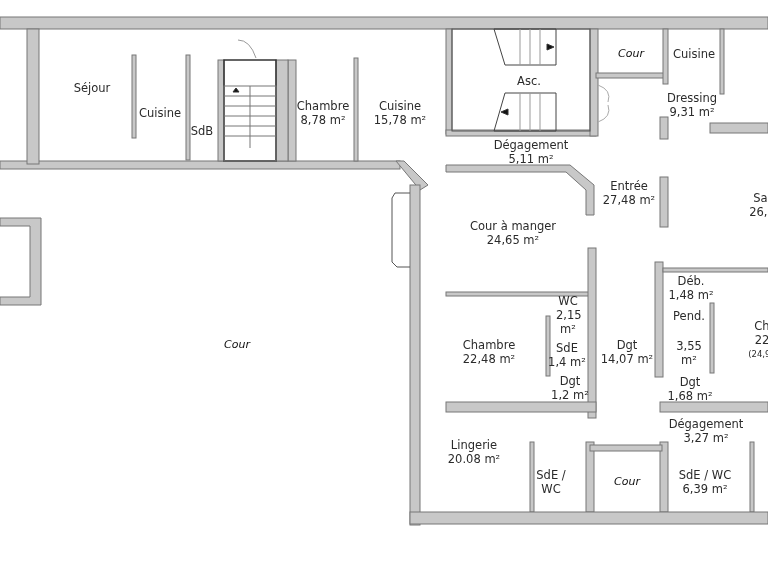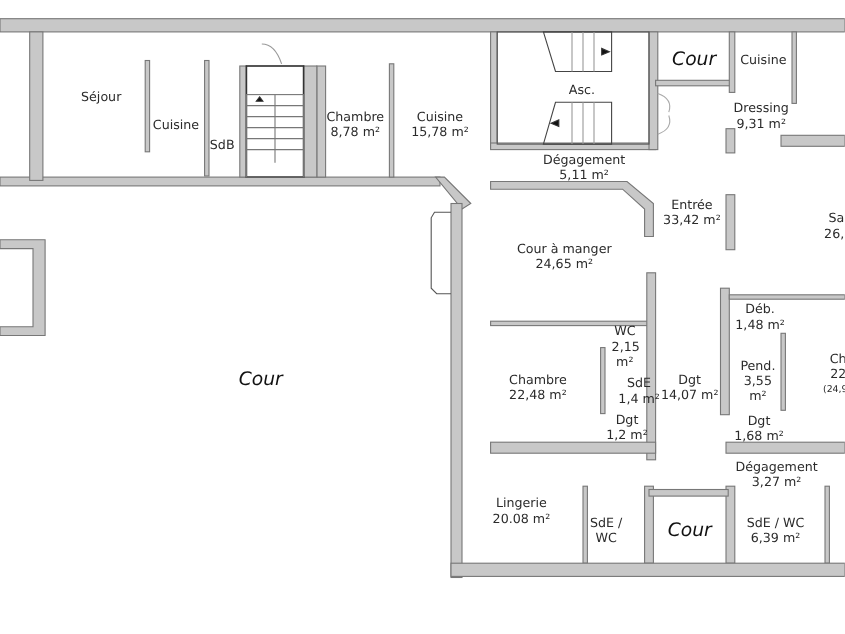--- a/index.html
+++ b/index.html
@@ -1,19 +1,19 @@
 <!DOCTYPE html>
 <html><head>
 <meta charset="utf-8">
 <style>
   html, body { margin: 0; padding: 0; background: #ffffff; }
   body { width: 768px; height: 576px; position: relative; overflow: hidden; font-family: "DejaVu Sans", sans-serif; }
   #plan { position: absolute; left: 0; top: 0; width: 768px; height: 576px; }
   .lbl { position: absolute; transform: translate(-50%, -50%); text-align: center; color: #2b2b2b; font-size: 11.5px; line-height: 14px; white-space: nowrap; }
-  .lbl.cour { font-style: italic; font-weight: 500; color: #111; font-size: 17px; text-align: center; }
+  .lbl.cour { font-style: italic; font-weight: 500; color: #111; font-size: 11px; text-align: center; }
   .lbl .sub { font-size: 8.5px; display: block; }
   .lbl span { display: block; }
 </style>
 </head>
 <body>
 
 <svg id="plan" viewBox="0 0 768 576" xmlns="http://www.w3.org/2000/svg">
   <g fill="#c8c8c8" stroke="#777" stroke-width="1">
 
     <rect x="0" y="17" width="768" height="12"></rect>
@@ -137,38 +137,38 @@
 <div class="lbl" style="left:692px;top:105px">
     <span>Dressing</span>
     <span>9,31 m²</span>
   </div>
 <div class="lbl" style="left:531px;top:152px">
     <span>Dégagement</span>
     <span>5,11 m²</span>
   </div>
 <div class="lbl" style="left:629px;top:193px">
     <span>Entrée</span>
-    <span>33,42 m²</span>
+    <span>27,48 m²</span>
   </div>
 <div class="lbl" style="left:762px;top:205px">
     <span>Sal</span>
     <span>26,8</span>
   </div>
 <div class="lbl" style="left:513px;top:233px">
     <span>Cour à manger</span>
     <span>24,65 m²</span>
   </div>
 <div class="lbl cour" style="left:237px;top:345px">
     <span>Cour</span>
   </div>
 <div class="lbl" style="left:568px;top:315px">
     <span>WC</span>
     <span style="white-space:normal;width:24px;margin:0 auto">2,15 m²</span>
   </div>
-<div class="lbl" style="left:581px;top:355px">
+<div class="lbl" style="left:567px;top:355px">
     <span>SdE</span>
     <span>1,4 m²</span>
   </div>
 <div class="lbl" style="left:489px;top:352px">
     <span>Chambre</span>
     <span>22,48 m²</span>
   </div>
 <div class="lbl" style="left:627px;top:352px">
     <span>Dgt</span>
     <span>14,07 m²</span>
@@ -176,36 +176,36 @@
 <div class="lbl" style="left:570px;top:388px">
     <span>Dgt</span>
     <span>1,2 m²</span>
   </div>
 <div class="lbl" style="left:691px;top:288px">
     <span>Déb.</span>
     <span>1,48 m²</span>
   </div>
 <div class="lbl" style="left:689px;top:346px">
     <span>Pend.</span>
-    <span style="white-space:normal;width:30px;margin:0 auto">3,55 m²</span>
+    <span style="white-space:normal;width:30px;margin:16px auto">3,55 m²</span>
   </div>
 <div class="lbl" style="left:762px;top:340px">
     <span>Ch</span>
     <span>22</span>
     <span class="sub">(24,99</span>
   </div>
 <div class="lbl" style="left:690px;top:389px">
     <span>Dgt</span>
     <span>1,68 m²</span>
   </div>
 <div class="lbl" style="left:706px;top:431px">
     <span>Dégagement</span>
     <span>3,27 m²</span>
   </div>
-<div class="lbl" style="left:474px;top:464px">
+<div class="lbl" style="left:474px;top:452px">
     <span>Lingerie</span>
     <span>20.08 m²</span>
   </div>
 <div class="lbl" style="left:551px;top:482px">
     <span>SdE /</span>
     <span>WC</span>
   </div>
 <div class="lbl cour" style="left:627px;top:482px">
     <span>Cour</span>
   </div>

